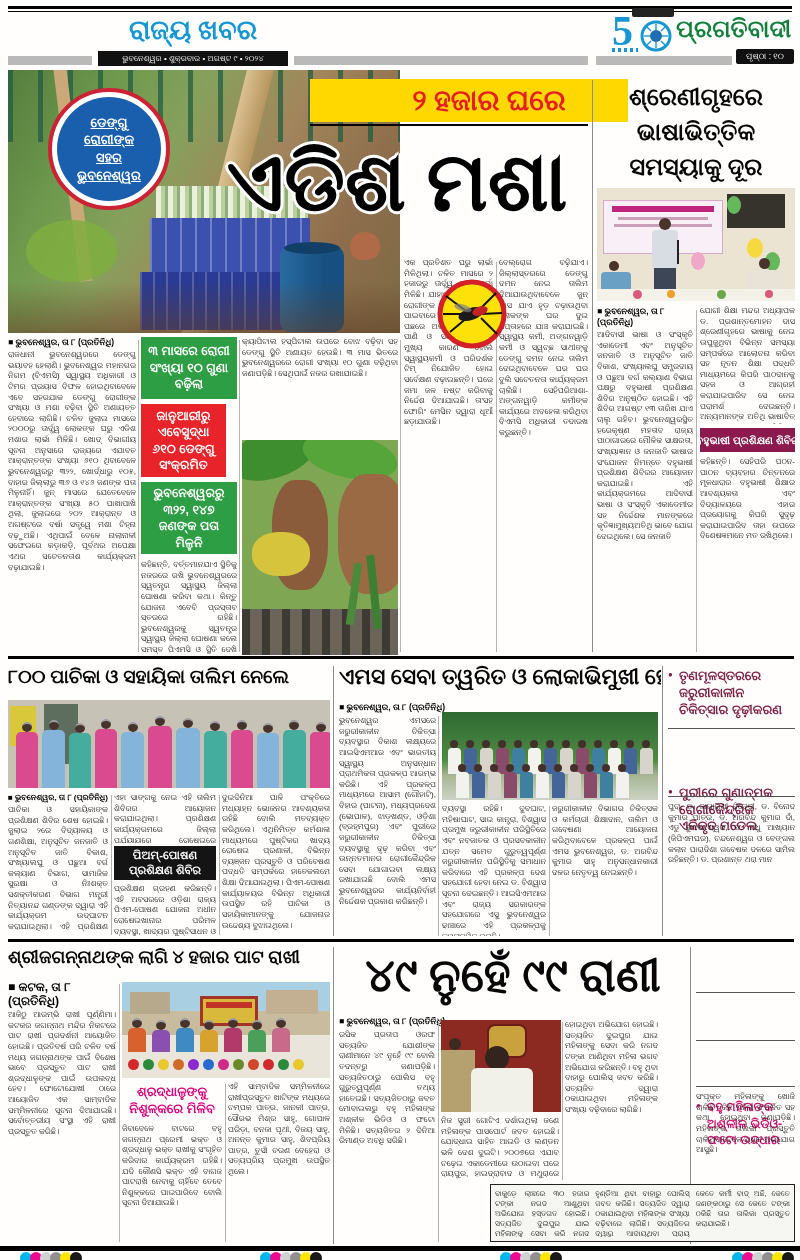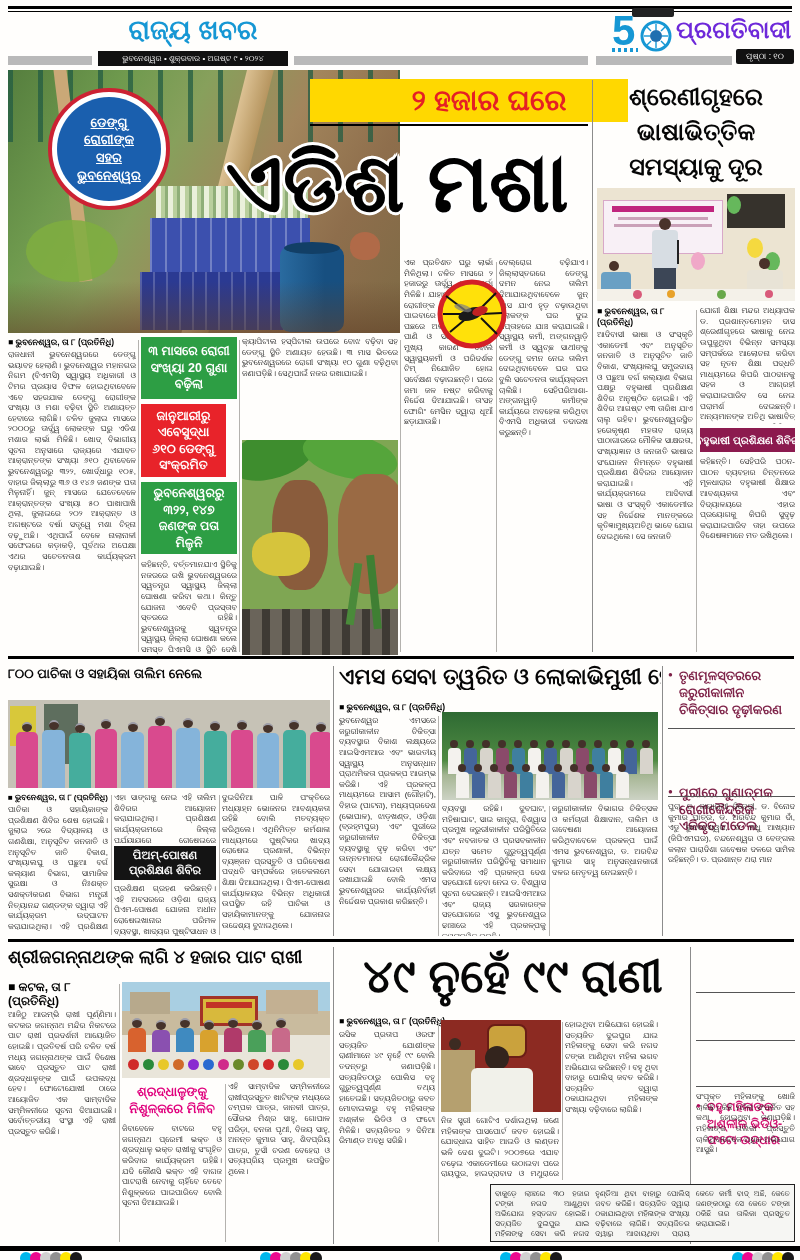--- a/index.html
+++ b/index.html
@@ -1,20 +1,20 @@
 <!DOCTYPE html>
 <html><head>
 <meta charset="utf-8">
 <style>
   html,body{margin:0;padding:0;background:#fff;width:800px;height:1260px;overflow:hidden;}
   #page{position:relative;width:800px;height:1260px;background:#fffefc;font-family:"Liberation Sans",sans-serif;}
   .ab{position:absolute;}
   .j{font-size:8px;line-height:1.33;text-align:justify;color:#1a1a1a;overflow:hidden;word-break:break-word;}
   .by{font-size:8.5px;font-weight:bold;color:#000;margin-bottom:2px;}
-  .hl{font-weight:bold;color:#060606;font-family:Liberation Sans, sans-serif;}
+  .hl{font-weight:bold;color:#060606;font-family:Liberation Serif, serif;}
   .nw{white-space:nowrap;overflow:hidden;}
   .vr{position:absolute;width:1px;background:#b4b2ae;}
   .hrB{position:absolute;background:#000;}
   .statbox{position:absolute;color:#fff;font-weight:bold;font-size:12.5px;line-height:1.32;text-align:center;display:flex;align-items:center;justify-content:center;padding:3px 4px;box-sizing:border-box;}
   .bullet{font-weight:bold;line-height:1.3;position:relative;padding-left:11px;box-sizing:border-box;}
   .bullet::before{content:"●";position:absolute;left:0;top:2px;font-size:8px;}
   .photo{position:absolute;overflow:hidden;}
   .fg{position:relative;border-radius:5px 5px 0 0;}
   .fg .hd{position:absolute;top:-10px;left:50%;transform:translateX(-50%);width:10px;height:10px;border-radius:50%;background:#46332b;border-top:2px solid #9d9da8;box-sizing:border-box;}
   .cr{display:flex;align-items:flex-end;}
@@ -63,21 +63,21 @@
           <line x1="16" y1="22" x2="16" y2="28"></line>
         <line x1="4" y1="16" x2="10" y2="16"></line>
           <line x1="22" y1="16" x2="28" y2="16"></line>
         <line x1="7" y1="7" x2="11" y2="11"></line>
           <line x1="21" y1="21" x2="25" y2="25"></line>
         <line x1="25" y1="7" x2="21" y2="11"></line>
           <line x1="11" y1="21" x2="7" y2="25"></line>
       </g>
     </svg>
     <div class="ab" style="left:8px;top:40px;width:26px;height:4px;background:repeating-linear-gradient(90deg,#1697d4 0 3px,transparent 3px 6px);"></div>
-    <div class="ab hl" style="left:72px;top:8px;font-size:24px;color:#6d28d9;">ପ୍ରଗତିବାଦୀ</div>
+    <div class="ab hl" style="left:72px;top:8px;font-size:24px;color:#15803d;">ପ୍ରଗତିବାଦୀ</div>
   </div>
   <div class="ab" style="left:736px;top:49px;width:58px;height:15px;background:#111;border-radius:2px;color:#fff;font-size:8.5px;display:flex;align-items:center;justify-content:center;">ପୃଷ୍ଠା : ୧୦</div>
 
   <div class="photo" style="left:8px;top:70px;width:392px;height:263px;background:linear-gradient(120deg,#557e3e 0%,#6f9a4e 22%,#87a05c 38%,#a2855c 58%,#8e6e4c 78%,#7d6a45 100%);">
     <div class="ab" style="left:0;top:0;width:100%;height:72px;background:repeating-linear-gradient(90deg,rgba(34,92,66,.75) 0 5px,transparent 5px 30px);"></div>
     <div class="ab" style="left:205px;top:-12px;width:26px;height:300px;background:linear-gradient(90deg,#dcc193,#b6955f);transform:rotate(14deg);"></div>
     <div class="ab" style="left:58px;top:-8px;width:13px;height:220px;background:#caa877;transform:rotate(-7deg);"></div>
     <div class="ab" style="left:148px;top:116px;width:152px;height:36px;border-radius:3px;background:repeating-linear-gradient(90deg,#eaf0db 0 5px,#b9cf9d 5px 9px,#8fae78 9px 12px);"></div>
     <div class="ab" style="left:142px;top:148px;width:160px;height:54px;background:#3c50ae;background-image:repeating-linear-gradient(90deg,rgba(255,255,255,.28) 0 2px,transparent 2px 15px);"></div>
     <div class="ab" style="left:132px;top:202px;width:176px;height:58px;background:#2b3a92;background-image:repeating-linear-gradient(90deg,rgba(255,255,255,.2) 0 2px,transparent 2px 13px);"></div>
@@ -101,21 +101,21 @@
     <span class="hl nw" style="font-size:29px;color:#e51f24;">୨ ହଜାର ଘରେ</span>
   </div>
   <div class="hrB" style="left:310px;top:124px;width:278px;height:2px;"></div>
   <div class="ab hl nw" style="left:196px;top:128px;width:402px;height:126px;font-size:82px;line-height:1.35;text-align:center;color:#000;z-index:5;text-shadow:-3px 0 #fff,3px 0 #fff,0 -3px #fff,0 3px #fff,-2px -2px #fff,2px 2px #fff,2px -2px #fff,-2px 2px #fff;">ଏଡିଶ ମଶା</div>
 
   <div class="ab" style="left:8px;top:337px;width:128px;height:318px;">
     <div class="by">■ ଭୁବନେଶ୍ୱର, ତା ୮ (ପ୍ରତିନିଧି)</div>
     <div class="j" style="height:300px;">ରାଜଧାନୀ ଭୁବନେଶ୍ୱରରେ ଡେଙ୍ଗୁ ଭୟାବହ ହେଲାଣି। ଭୁବନେଶ୍ୱର ମହାନଗର ନିଗମ (ବିଏମସି) ସ୍ୱାସ୍ଥ୍ୟ ଅଧିକାରୀ ଓ ଟିମର ପ୍ରୟାସ ବିଫଳ ହୋଇଥିବାବେଳେ ଏବେ ସହରଯାକ ଡେଙ୍ଗୁ ରୋଗୀଙ୍କ ସଂଖ୍ୟା ଓ ମଶା ବଢ଼ିବା ସ୍ଥିତି ଅଣାୟତ୍ତ ହେବାରେ ଲାଗିଛି। ଚଳିତ ଜୁଲାଇ ମାସରେ ୨୦୦୦ରୁ ଊର୍ଦ୍ଧ୍ୱ ଲୋକଙ୍କ ଘରୁ ଏଡିଶ ମଶାର ଲାର୍ଭା ମିଳିଛି। ଖୋଦ୍ ବିଭାଗୀୟ ସୂଚନା ଅନୁସାରେ ରାଜ୍ୟରେ ଏଯାବତ ଆକ୍ରାନ୍ତଙ୍କ ସଂଖ୍ୟା ୬୧୦ ଥିବାବେଳେ ଭୁବନେଶ୍ୱରରୁ ୩୨୨, ଖୋର୍ଦ୍ଧାରୁ ୧୦୫, ବାହାର ଜିଲ୍ଲାରୁ ୩୬ ଓ ୧୪୬ ଜଣଙ୍କ ପତା ମିଳୁନାହିଁ। ଜୁନ୍ ମାସରେ ଯେତେବେଳେ ଆକ୍ରାନ୍ତଙ୍କ ସଂଖ୍ୟା ୫୦ ପାଖାପାଖି ଥିଲା, ଜୁଲାଇରେ ୨୦୨ ଆକ୍ରାନ୍ତ ଓ ଅଗଷ୍ଟରେ ବର୍ଷା ସତ୍ତ୍ୱେ ମଶା ଚିହ୍ନା ବଢ଼ୁଅଛି। ଏଥିପାଇଁ ବେଳେ ନାଲାନାଳୀ ସଫେଇରେ କଡ଼ାକଡ଼ି, ପୂର୍ବଥର ଅପେକ୍ଷା ଏଥର ସଚେତନତାଶ କାର୍ଯ୍ୟକ୍ରମ ବଢ଼ାଯାଇଛି।</div>
   </div>
 
-  <div class="statbox" style="left:141px;top:337px;width:96px;height:62px;background:#2d9e44;">୩ ମାସରେ ରୋଗୀ ସଂଖ୍ୟା 20 ଗୁଣା ବଢ଼ିଲା</div>
+  <div class="statbox" style="left:141px;top:337px;width:96px;height:62px;background:#2d9e44;">୩ ମାସରେ ରୋଗୀ ସଂଖ୍ୟା ୧୦ ଗୁଣା ବଢ଼ିଲା</div>
   <div class="statbox" style="left:141px;top:404px;width:85px;height:73px;background:#e8232a;">ଜାନୁଆରୀରୁ ଏବେସୁଦ୍ଧା ୬୧୦ ଡେଙ୍ଗୁ ସଂକ୍ରମିତ</div>
   <div class="statbox" style="left:141px;top:482px;width:96px;height:72px;background:#2d9e44;">ଭୁବନେଶ୍ୱରରୁ ୩୨୨, ୧୪୭ ଜଣଙ୍କ ପତା ମିଳୁନି</div>
   <div class="ab j" style="left:141px;top:560px;width:96px;height:95px;">କହିଛନ୍ତି, ବର୍ତ୍ତମାନଯାଏ ସ୍ଥିତିକୁ ନଜରରେ ରଖି ଭୁବନେଶ୍ୱରରେ ସ୍ୱତନ୍ତ୍ର ସ୍ୱାସ୍ଥ୍ୟ ଜିଲ୍ଲା ଘୋଷଣା କରିବା କଥା। କିନ୍ତୁ ଯୋଜନା ଏବେବି ପ୍ରସ୍ତାବ ସ୍ତରରେ ରହିଛି। ଭୁବନେଶ୍ୱରକୁ ସ୍ୱତନ୍ତ୍ର ସ୍ୱାସ୍ଥ୍ୟ ଜିଲ୍ଲା ଘୋଷଣା କଲେ ସମସ୍ତ ପିଏମସି ଓ ସ୍ଥିତି ଦେଖି ଉନ୍ନତି ହେବ। ପରେ ରୋଗୀଙ୍କୁ ଚିହ୍ନଟ କରି ପାଖରେ ସେବା ଯୋଗାଇ ହେବ। ହେଲେ ଏହା ନହେବା କାରଣରୁ</div>
 
   <div class="ab j" style="left:242px;top:337px;width:156px;height:99px;">କ୍ୟାପିଟାଲ ହସ୍ପିଟାଲ ଉପରେ ବୋଝ ବଢ଼ିବା ସହ ଡେଙ୍ଗୁ ସ୍ଥିତି ଅଣାୟତ ହେଉଛି। ୩ ମାସ ଭିତରେ ଭୁବନେଶ୍ୱରରେ ରୋଗୀ ସଂଖ୍ୟା ୧୦ ଗୁଣା ବଢ଼ିଥିବା ଜଣାପଡ଼ିଛି। ସେଥିପାଇଁ ନଜର ରଖାଯାଇଛି।</div>
   <div class="photo" style="left:242px;top:440px;width:156px;height:215px;background:#7fa653;">
     <div class="ab" style="left:-14px;top:-10px;width:90px;height:48px;border-radius:50%;background:#3e8d2e;transform:rotate(-18deg);"></div>
     <div class="ab" style="left:60px;top:-6px;width:96px;height:44px;border-radius:50%;background:#55a53b;transform:rotate(12deg);"></div>
     <div class="ab" style="left:96px;top:34px;width:70px;height:120px;border-radius:40%;background:#9a6a44;"></div>
     <div class="ab" style="left:30px;top:40px;width:56px;height:110px;border-radius:40%;background:#8a5c3c;"></div>
@@ -181,21 +181,21 @@
     <div class="by">■ ଭୁବନେଶ୍ୱର, ତା ୮ (ପ୍ରତିନିଧି)</div>
     <div class="j" style="height:332px;">ଆଦିବାସୀ ଭାଷା ଓ ସଂସ୍କୃତି ଏକାଡେମୀ ଏବଂ ଅନୁସୂଚିତ ଜନଜାତି ଓ ଅନୁସୂଚିତ ଜାତି ବିକାଶ, ସଂଖ୍ୟାଲଘୁ ସମ୍ପ୍ରଦାୟ ଓ ପଛୁଆ ବର୍ଗ କଲ୍ୟାଣ ବିଭାଗ ପକ୍ଷରୁ ବହୁଭାଷୀ ପ୍ରଶିକ୍ଷଣ ଶିବିର ଅନୁଷ୍ଠିତ ହୋଇଛି। ଏହି ଶିବିର ଆଗଷ୍ଟ ୧୩ ତାରିଖ ଯାଏ ଚାଲୁ ରହିବ। ଭୁବନେଶ୍ୱରସ୍ଥିତ ହରେକୃଷ୍ଣ ମହତାବ ରାଜ୍ୟ ପାଠାଗାରରେ ମୌଳିକ ସାକ୍ଷରତା, ସଂଖ୍ୟାଜ୍ଞାନ ଓ ଜନଜାତି ଭାଷାର ସଂଯୋଜନ ନିମନ୍ତେ ବହୁଭାଷୀ ପ୍ରଶିକ୍ଷଣ ଶିବିରର ଆୟୋଜନ କରାଯାଇଛି। ଏହି କାର୍ଯ୍ୟକ୍ରମରେ ଆଦିବାସୀ ଭାଷା ଓ ସଂସ୍କୃତି ଏକାଡେମୀର ସହ ନିର୍ଦ୍ଦେଶକ ମାନଙ୍କରେ କୃତିଜ୍ଞାମୁଖ୍ୟଅତିଥି ଭାବେ ଯୋଗ ଦେଇଥିଲେ। ସେ ଜନଜାତି</div>
   </div>
   <div class="ab j" style="left:700px;top:306px;width:95px;height:118px;">ଯୋଗୀ ଶିକ୍ଷା ମନ୍ଦର ଅଧ୍ୟାପକ ଡ. ପ୍ରଶାନ୍ତମୋହନ ଦାସ ଶ୍ରେଣୀଗୃହରେ ଭାଷାକୁ ନେଇ ଉପୁଜୁଥିବା ବିଭିନ୍ନ ସମସ୍ୟା ସମ୍ପର୍କରେ ଆଲୋଚନା କରିବା ସହ ନୂତନ ଶିକ୍ଷା ପଦ୍ଧତି ମାଧ୍ୟମରେ କିପରି ପାଠଦାନକୁ ସହଜ ଓ ଆଗ୍ରହୀ କରାଯାଇପାରିବ ସେ ନେଇ ପରାମର୍ଶ ଦେଇଛନ୍ତି। ଅନ୍ୟମାନଙ୍କ ଅତିଥି ଭାଷାବିତ୍ ଡ. ପରମାନନ୍ଦ ପଟେଲ ଶିବିରର ବିଶିଷ୍ଟତା, ଚାଲିବା ଉଦ୍ଦେଶ୍ୟ ଓ କାର୍ଯ୍ୟଧାରା ସମ୍ପର୍କରେ ସୂଚନା ଦେଇଥିଲେ।</div>
   <div class="ab" style="left:700px;top:428px;width:95px;height:24px;background:#8c1a4e;color:#fff;font-weight:bold;font-size:10.5px;display:flex;align-items:center;justify-content:center;white-space:nowrap;overflow:hidden;">ବହୁଭାଷୀ ପ୍ରଶିକ୍ଷଣ ଶିବିର</div>
   <div class="ab j" style="left:700px;top:457px;width:95px;height:198px;">କହିଛନ୍ତି। ସେହିପରି ପଠନ-ପାଠନ ବ୍ୟବହାର ଚିନ୍ତନରେ ମୂଳଧାରାର ବହୁଭାଷୀ ଶିକ୍ଷାର ଆବଶ୍ୟକତା ଏବଂ ବିଦ୍ୟାଳୟରେ ଏହାର ପ୍ରୟୋଗକୁ କିପରି ସୁଦୃଢ଼ କରାଯାଇପାରିବ ତାହା ଉପରେ ବିଶେଷଜ୍ଞମାନେ ମତ ରଖିଥିଲେ।</div>
   <div class="vr" style="left:696px;top:310px;height:342px;"></div>
 
   <div class="hrB" style="left:8px;top:656px;width:786px;height:3px;"></div>
 
-  <div class="ab hl nw" style="left:8px;top:666px;width:322px;font-size:13px;">୮୦୦ ପାଚିକା ଓ ସହାୟିକା ତାଲିମ ନେଲେ</div>
+  <div class="ab hl nw" style="left:8px;top:666px;width:322px;font-size:19px;">୮୦୦ ପାଚିକା ଓ ସହାୟିକା ତାଲିମ ନେଲେ</div>
   <div class="photo" style="left:8px;top:700px;width:322px;height:88px;background:#c6c2b6;">
     <div class="ab" style="left:36px;top:4px;width:34px;height:60px;background:#5e6e5e;"></div>
     <div class="ab" style="left:2px;top:6px;width:26px;height:40px;background:#d8c83a;"></div>
     <div class="ab" style="left:8px;top:24px;width:316px;height:64px;display:flex;align-items:flex-end;gap:4px;">
       <div class="fg" style="width:24px;height:56px;background:#d94a8e;">
           <i class="hd"></i>
         </div>
       <div class="fg" style="width:24px;height:58px;background:#85b4da;">
           <i class="hd"></i>
         </div>

